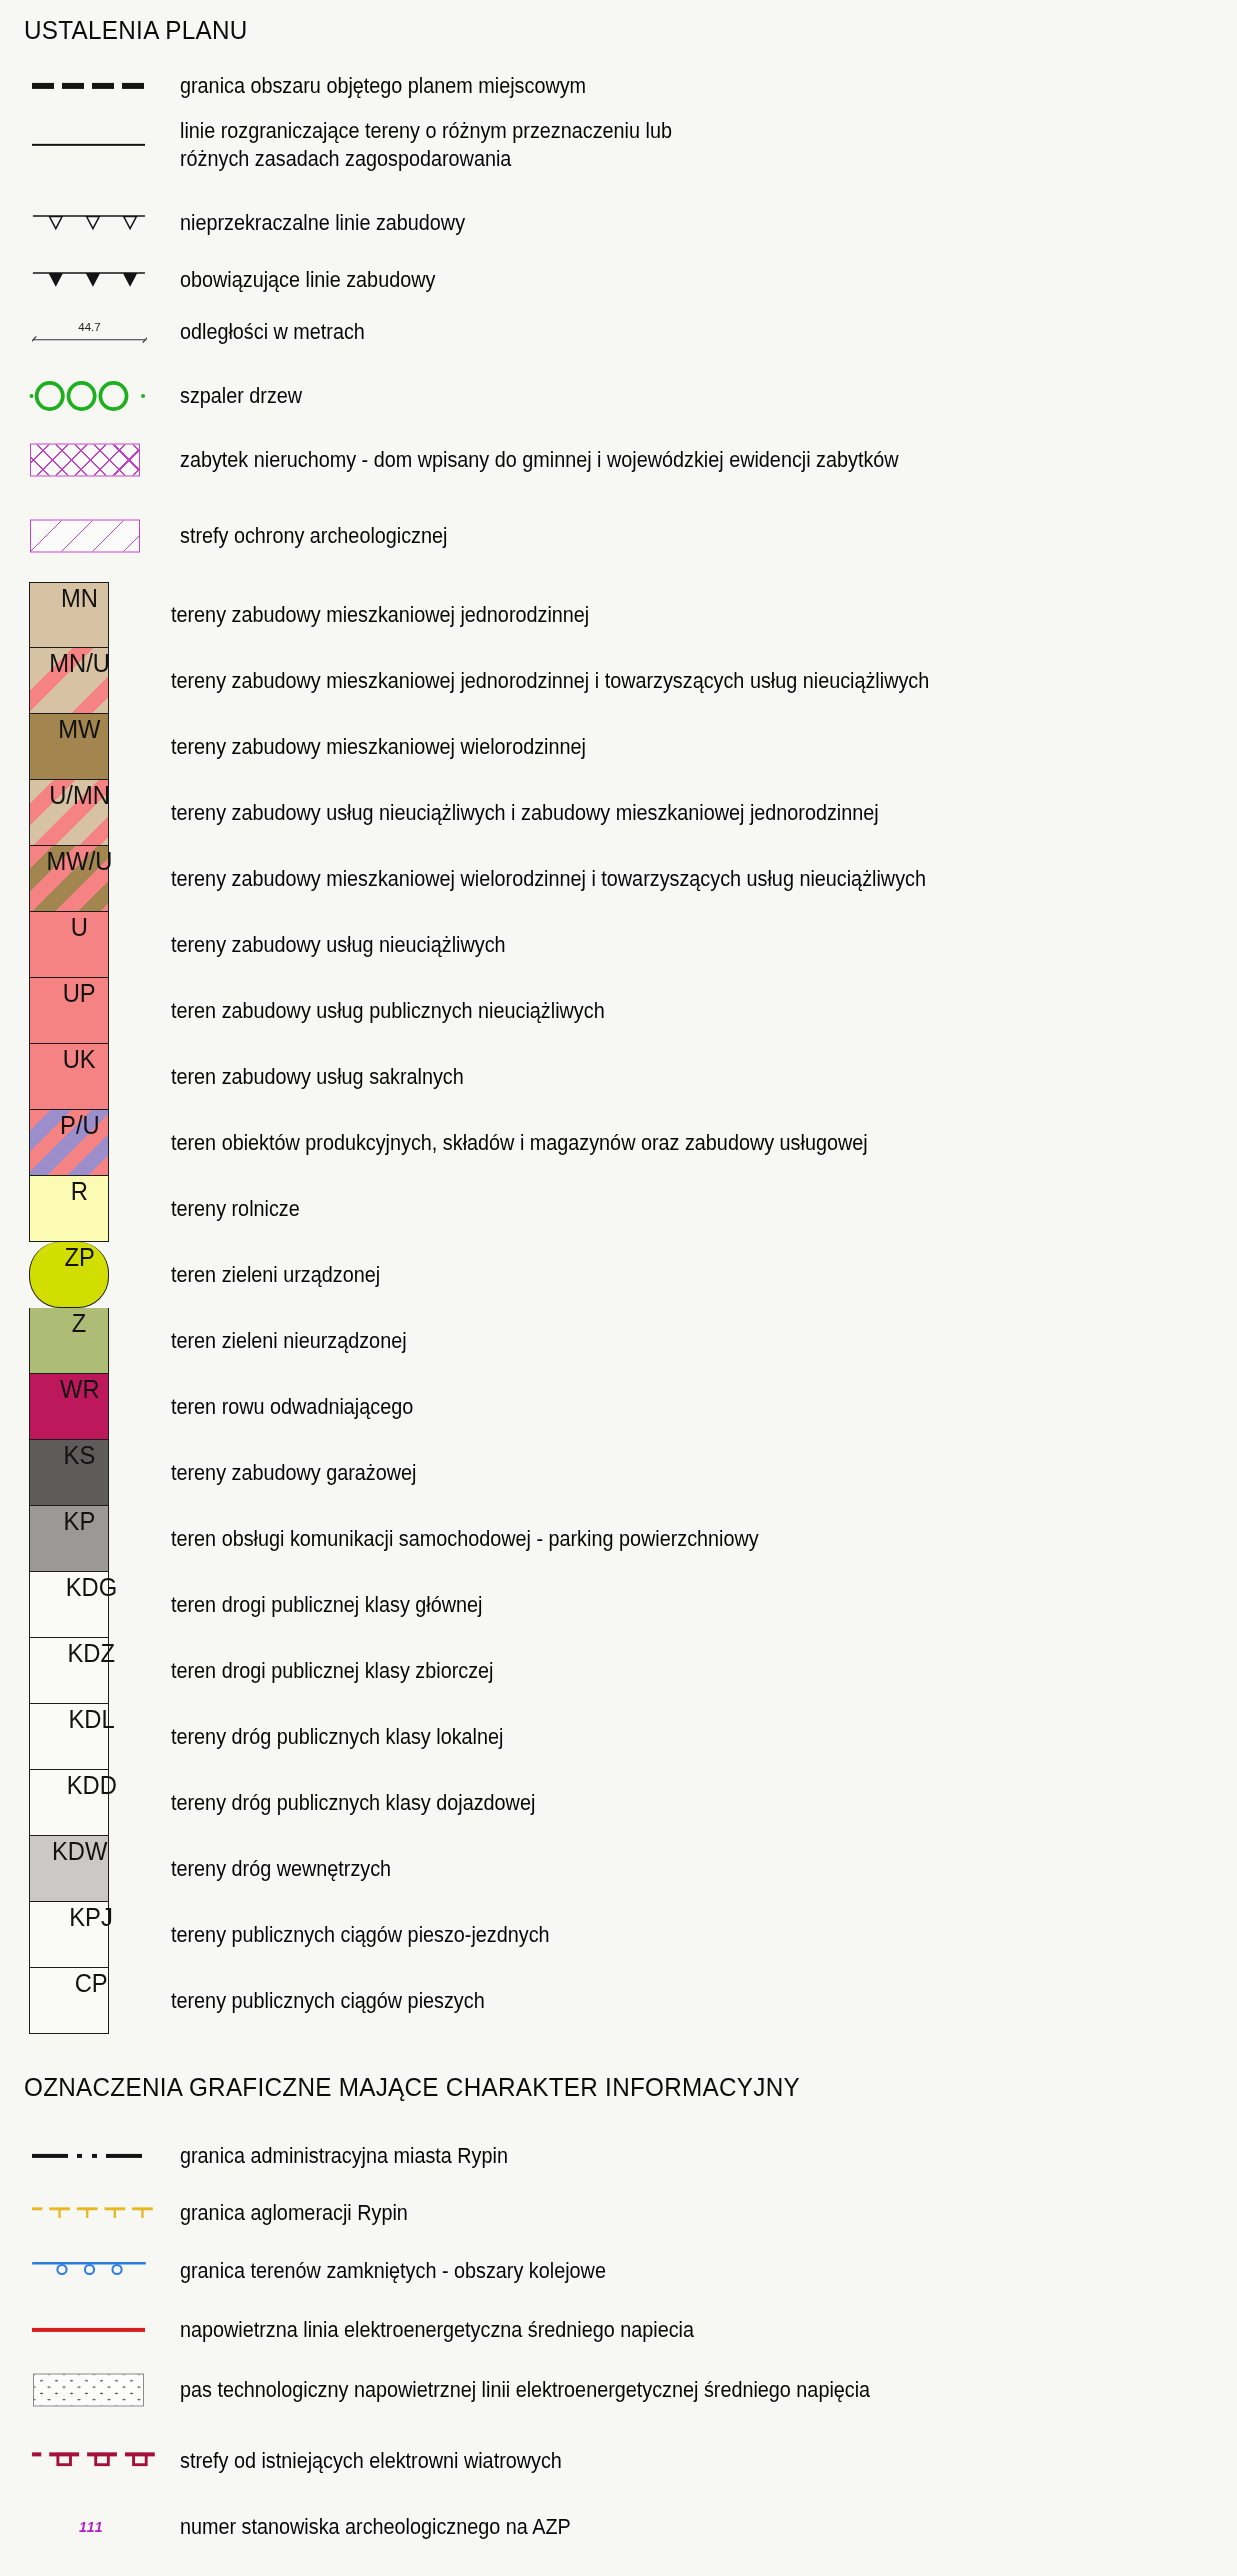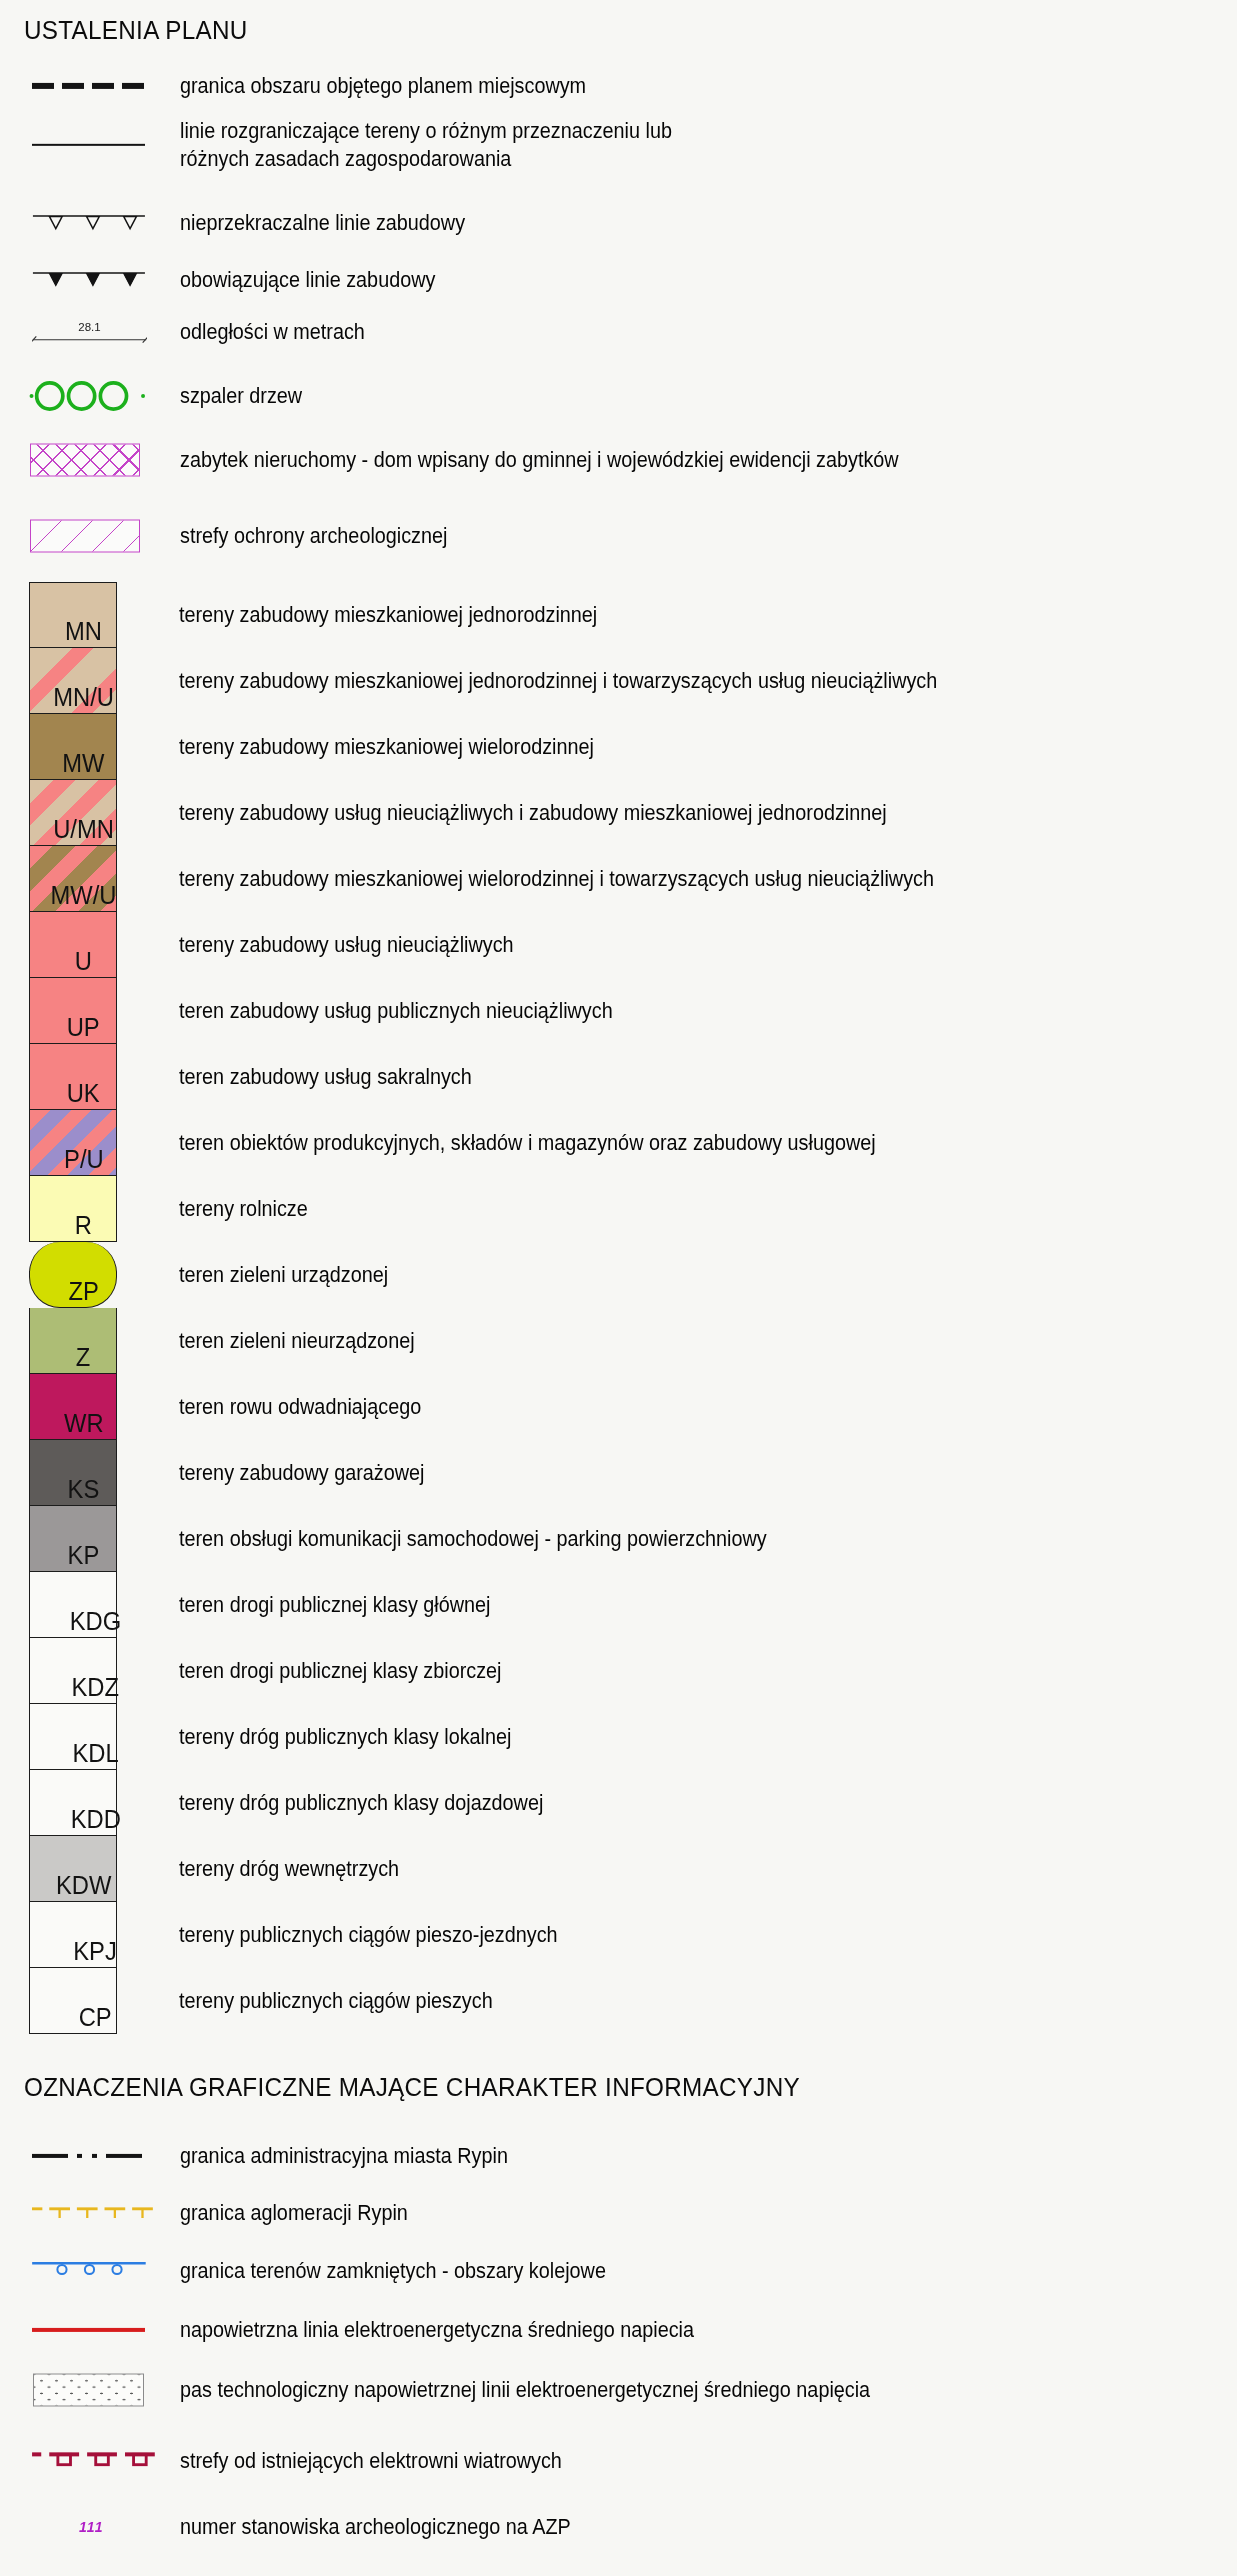--- a/index.html
+++ b/index.html
@@ -37,23 +37,23 @@
   }
   .sw-arch{
     width:110px;height:33px;box-sizing:border-box;margin-left:-1.7px;
     border:1.4px solid #c444c8;background-color:#fbfbfa;
     background-image:repeating-linear-gradient(135deg,transparent 0 21px,#c444c8 21px 22px);
   }
   
   .zones{position:absolute;top:582px;left:29px;right:11.5px;}
   .zrow{display:flex;height:66px;align-items:center;}
   .zsw{
-    width:88px;height:66px;flex:none;box-sizing:border-box;
+    width:80px;height:66px;flex:none;box-sizing:border-box;
     border:1.1px solid #1c1c1c;border-top:none;
-    display:flex;align-items:flex-end;justify-content:center;
+    display:flex;align-items:flex-start;justify-content:center;
   }
   .zrow:first-child .zsw{border-top:1.1px solid #1c1c1c;}
   .zcode{
     font-size:26.4px;color:#121212;padding-left:23px;white-space:nowrap;
     display:inline-block;transform:scaleX(.9);
   }
   .zlbl{margin-left:62px;}
   .tx{
     background-image:radial-gradient(rgba(50,35,15,.22) 0.6px,transparent 0.7px);
     background-size:4px 4px;
@@ -144,21 +144,21 @@
       <polygon points="95,3 117,3 106,24" fill="#141414" stroke="#141414" stroke-width="2"></polygon>
       <polygon points="160,3 182,3 171,24" fill="#141414" stroke="#141414" stroke-width="2"></polygon>
     </svg>
   </div>
   <span class="lbl">obowiązujące linie zabudowy</span>
 </div>
 
 <div class="row" style="top:332px">
   <div class="symwrap">
     <div class="sym-dist">
-      <span class="dist-val">28.1</span>
+      <span class="dist-val">44.7</span>
       <svg width="115" height="10.3" viewBox="0 0 200 18">
         <line x1="1" y1="12" x2="199" y2="12" stroke="#333333" stroke-width="1.8"></line>
         <line x1="-3" y1="17" x2="7" y2="6" stroke="#333333" stroke-width="2"></line>
         <line x1="193" y1="17" x2="203" y2="6" stroke="#333333" stroke-width="2"></line>
       </svg>
     </div>
   </div>
   <span class="lbl">odległości w metrach</span>
 </div>
 

